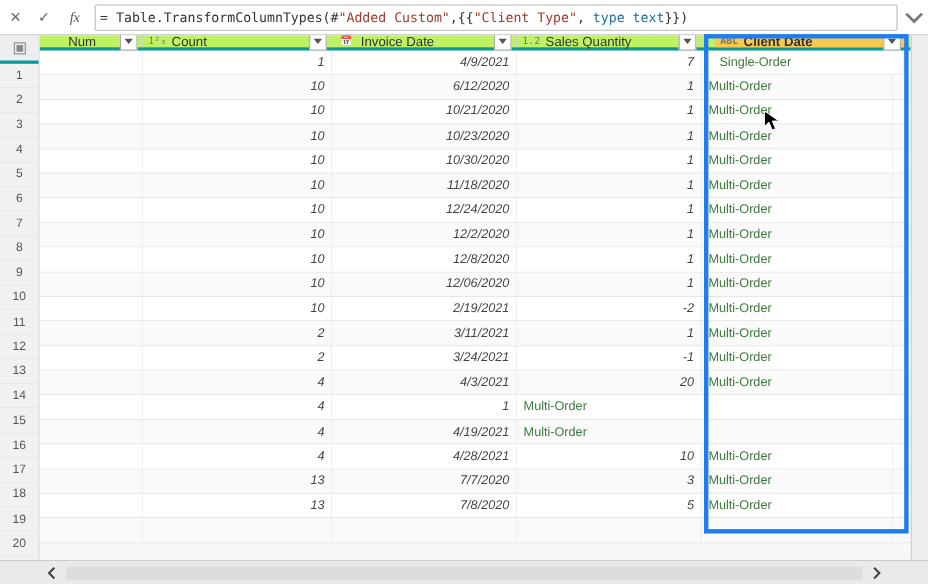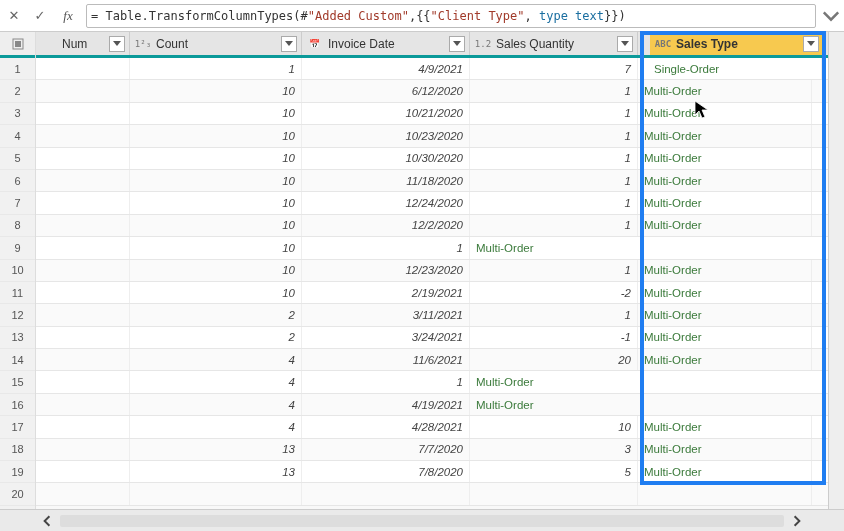--- a/index.html
+++ b/index.html
@@ -87,23 +87,23 @@
     color: #555;
     border-bottom: 1px solid #e8e8e8;
     font-size: 11px;
   }
   .cols-wrap {
     flex: 1;
     overflow: hidden;
   }
   .cols-head {
     display: flex;
-    height: 26px;
+    height: 14px;
     border-bottom: 3px solid #0b9a9a;
-    background: #e5e5e5;
+    background: #bef264;
   }
   .col-head {
     display: flex;
     align-items: center;
     border-right: 1px solid #ccc;
     padding: 0 4px;
     font-size: 12px;
     color: #333;
     position: relative;
   }
@@ -268,21 +268,21 @@
           <span class="type-icon">1.2</span>
           <span>Sales Quantity</span>
           <span class="filter">
             <svg viewBox="0 0 8 6">
               <path d="M0 0 L4 5 L8 0 Z" fill="#555"></path>
             </svg>
           </span>
         </div>
         <div class="col-head selected" style="width: 174px;">
           <span class="type-icon">ABC</span>
-          <span>Sales Type</span>
+          <span>Client Date</span>
           <span class="filter">
             <svg viewBox="0 0 8 6">
               <path d="M0 0 L4 5 L8 0 Z" fill="#555"></path>
             </svg>
           </span>
         </div>
       </div>
     <div class="rows" id="rows">
         <div class="row">
           <div class="cell num" style="width: 94px;"></div>
@@ -336,27 +336,28 @@
         <div class="row">
           <div class="cell num" style="width: 94px;"></div>
           <div class="cell num" style="width: 172px;">10</div>
           <div class="cell num" style="width: 168px;">12/2/2020</div>
           <div class="cell num" style="width: 168px;">1</div>
           <div class="cell txt" style="width: 174px;">Multi-Order</div>
         </div>
         <div class="row">
           <div class="cell num" style="width: 94px;"></div>
           <div class="cell num" style="width: 172px;">10</div>
-          <div class="cell num" style="width: 168px;">1</div>
-          <div class="cell txt" style="width: 174px;">Multi-Order</div>
-        </div>
-        <div class="row">
-          <div class="cell num" style="width: 94px;"></div>
-          <div class="cell num" style="width: 172px;">10</div>
-          <div class="cell num" style="width: 168px;">12/23/2020</div>
+          <div class="cell num" style="width: 168px;">12/8/2020</div>
+          <div class="cell num" style="width: 168px;">1</div>
+          <div class="cell txt" style="width: 174px;">Multi-Order</div>
+        </div>
+        <div class="row">
+          <div class="cell num" style="width: 94px;"></div>
+          <div class="cell num" style="width: 172px;">10</div>
+          <div class="cell num" style="width: 168px;">12/06/2020</div>
           <div class="cell num" style="width: 168px;">1</div>
           <div class="cell txt" style="width: 174px;">Multi-Order</div>
         </div>
         <div class="row">
           <div class="cell num" style="width: 94px;"></div>
           <div class="cell num" style="width: 172px;">10</div>
           <div class="cell num" style="width: 168px;">2/19/2021</div>
           <div class="cell num" style="width: 168px;">-2</div>
           <div class="cell txt" style="width: 174px;">Multi-Order</div>
         </div>
@@ -370,21 +371,21 @@
         <div class="row">
           <div class="cell num" style="width: 94px;"></div>
           <div class="cell num" style="width: 172px;">2</div>
           <div class="cell num" style="width: 168px;">3/24/2021</div>
           <div class="cell num" style="width: 168px;">-1</div>
           <div class="cell txt" style="width: 174px;">Multi-Order</div>
         </div>
         <div class="row">
           <div class="cell num" style="width: 94px;"></div>
           <div class="cell num" style="width: 172px;">4</div>
-          <div class="cell num" style="width: 168px;">11/6/2021</div>
+          <div class="cell num" style="width: 168px;">4/3/2021</div>
           <div class="cell num" style="width: 168px;">20</div>
           <div class="cell txt" style="width: 174px;">Multi-Order</div>
         </div>
         <div class="row">
           <div class="cell num" style="width: 94px;"></div>
           <div class="cell num" style="width: 172px;">4</div>
           <div class="cell num" style="width: 168px;">1</div>
           <div class="cell txt" style="width: 174px;">Multi-Order</div>
         </div>
         <div class="row">

